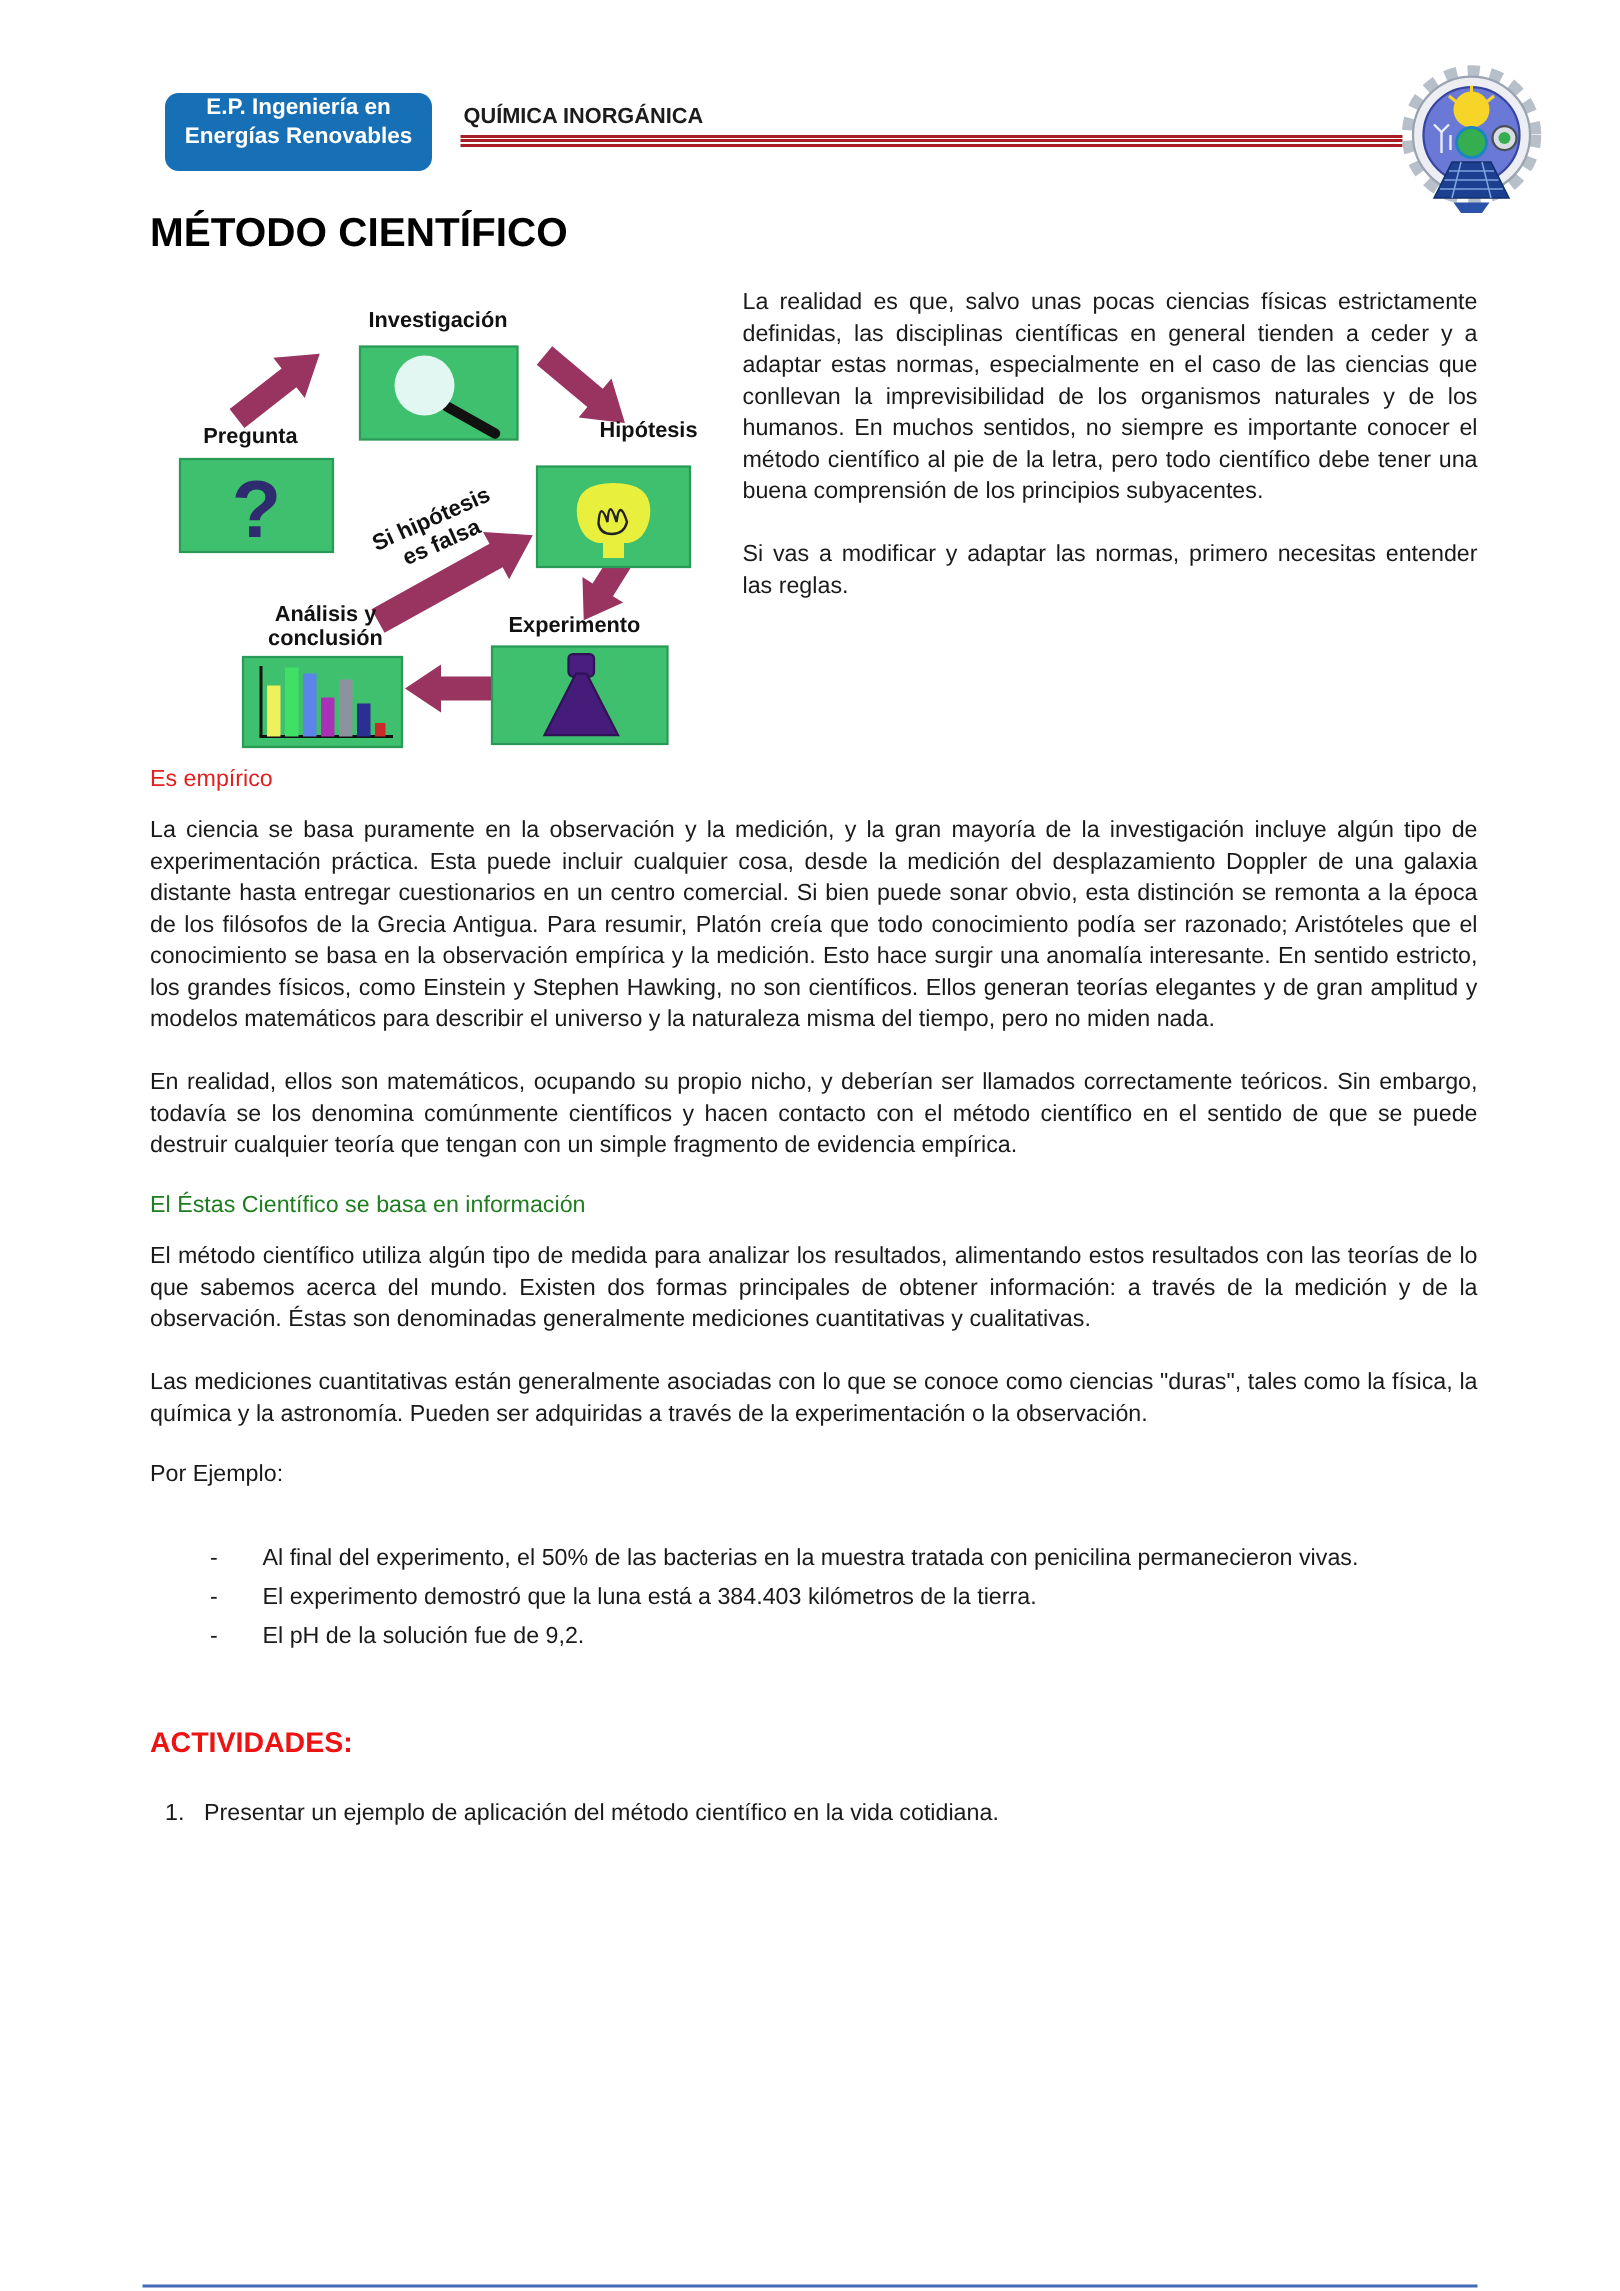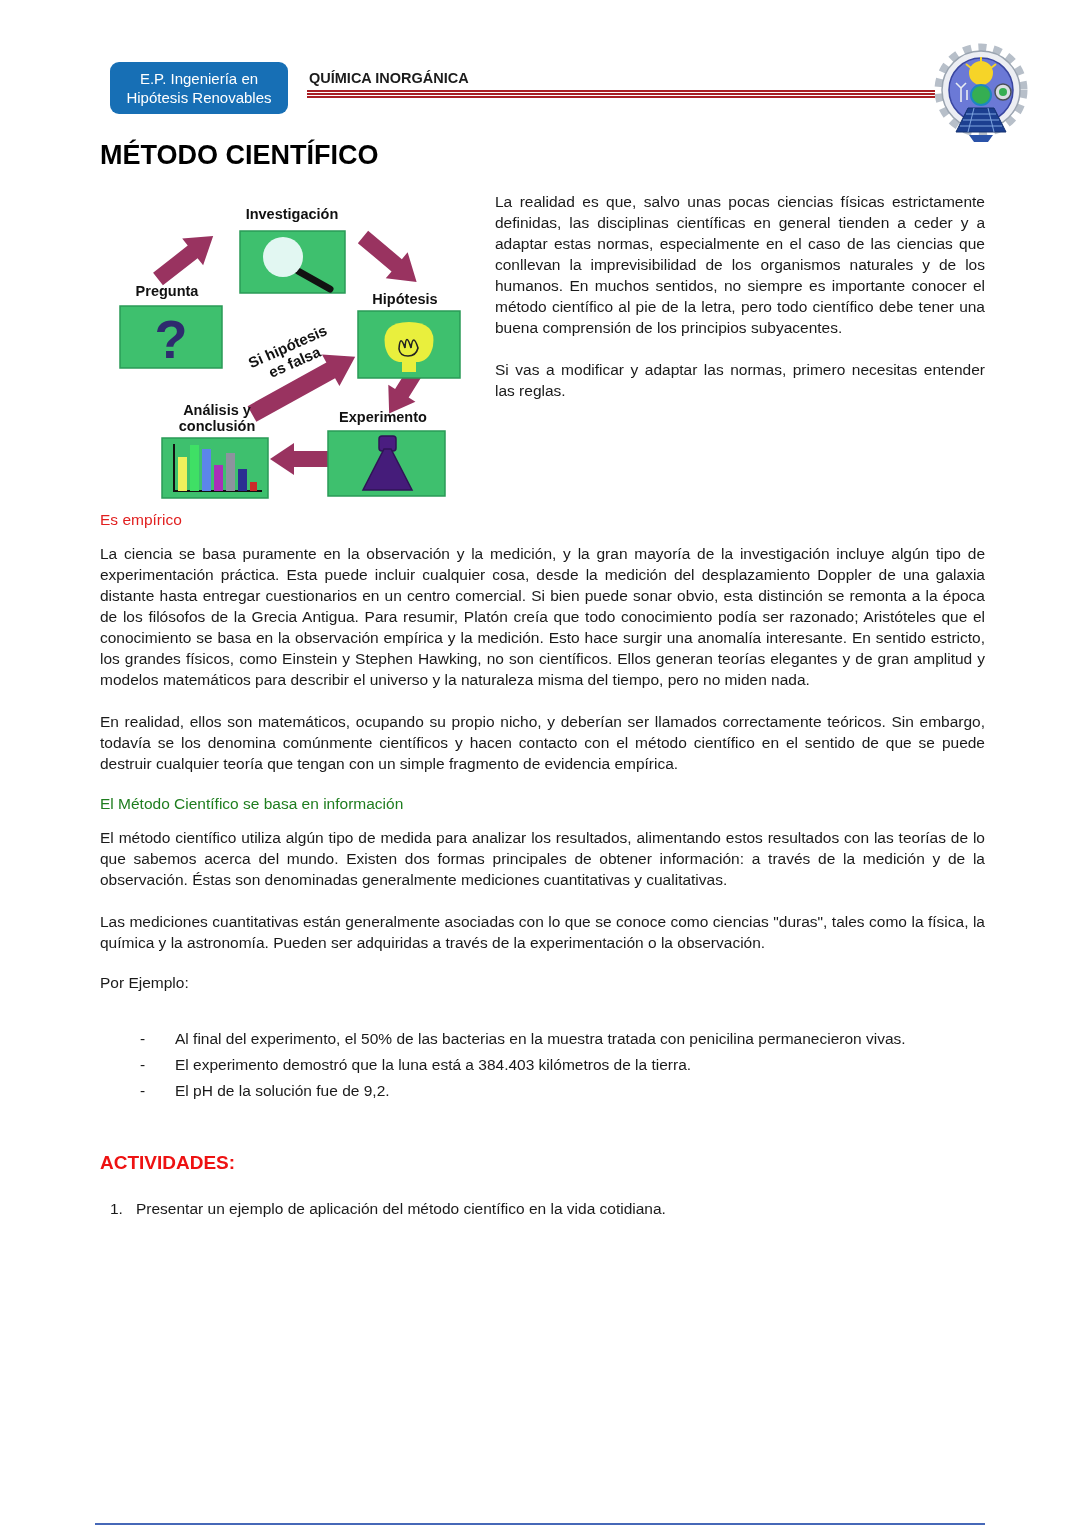--- a/index.html
+++ b/index.html
@@ -5,23 +5,23 @@
   html,body { margin:0; padding:0; background:#ffffff; }
   .page {
     position:relative; width:1080px; height:1527px; background:#ffffff;
     font-family:"Liberation Sans", sans-serif; color:#1a1a1a; overflow:hidden;
   }
 
   
   .header { position:absolute; left:0; top:0; width:1080px; height:140px; }
   .program-box {
     position:absolute; left:110px; top:62px; width:178px; height:52px;
-    background:#176fb5; border-radius:9px; color:#ffffff; font-weight:normal;
+    background:#176fb5; border-radius:9px; color:#ffffff; font-weight:bold;
     font-size:15px; line-height:19px; text-align:center;
-    display:flex; flex-direction:column; justify-content:center;
+    display:flex; flex-direction:column; justify-content:flex-start;
   }
   .course-label {
     position:absolute; left:309px; top:70px; font-weight:bold; font-size:14.5px; color:#1c1c1c;text-align:right;
   }
   .professor-label {
     position:absolute; left:505px; top:70px; width:428px; text-align:right;
     font-weight:bold; font-size:14.5px; color:#1c1c1c;
   }
   .red-rule {
     position:absolute; left:307px; top:90px; width:628px; height:8px;
@@ -69,21 +69,21 @@
   }
 </style>
 </head>
 <body>
 
 <div class="page">
 
   <div class="header">
     <div class="program-box">
       <span>E.P. Ingeniería en</span>
-      <span>Hipótesis Renovables</span>
+      <span>Energías Renovables</span>
     </div>
     <div class="course-label">QUÍMICA INORGÁNICA</div>
     <div class="red-rule"></div>
 
     <svg class="logo" viewBox="0 0 118 105">
       <circle cx="59" cy="50" r="42" fill="none" stroke="#b7bfc9" stroke-width="9" stroke-dasharray="8 7"></circle>
       <circle cx="59" cy="50" r="39" fill="#eceef3" stroke="#9aa4b0" stroke-width="1.5"></circle>
       <circle cx="59" cy="50" r="32" fill="#6b79d6" stroke="#3946a0" stroke-width="1.5"></circle>
       <circle cx="59" cy="33" r="12" fill="#f6d428"></circle>
       <g stroke="#f6d428" stroke-width="2">
@@ -165,21 +165,21 @@
           </g>
 
           <g>
             <rect x="279" y="245" width="17" height="15" rx="3" fill="#4a1d80" stroke="#2f1355" stroke-width="1.5"></rect>
             <polygon points="263,299 312,299 291,258 284,258" fill="#451c7a" stroke="#2f1355" stroke-width="1.5"></polygon>
           </g>
         </svg>
 
         <div class="dg-label" style="left:122px; top:15px;  width:140px;">Investigación</div>
         <div class="dg-label" style="left:7px;   top:92px;  width:120px;">Pregunta</div>
-        <div class="dg-label" style="left:245px; top:100px; width:120px;">Hipótesis</div>
+        <div class="dg-label" style="left:245px; top:88px; width:120px;text-align:right;">Hipótesis</div>
         <div class="dg-label" style="left:57px;  top:211px; width:120px;">
           <div>Análisis y</div>
           <div>conclusión</div>
         </div>
         <div class="dg-label" style="left:223px; top:218px; width:120px;">Experimento</div>
         <div class="dg-loop-label">
           <div>Si hipótesis</div>
           <div>es falsa</div>
         </div>
       </div>
@@ -187,21 +187,21 @@
       <div class="intro-text">
         <p class="body">La realidad es que, salvo unas pocas ciencias físicas estrictamente definidas, las disciplinas científicas en general tienden a ceder y a adaptar estas normas, especialmente en el caso de las ciencias que conllevan la imprevisibilidad de los organismos naturales y de los humanos. En muchos sentidos, no siempre es importante conocer el método científico al pie de la letra, pero todo científico debe tener una buena comprensión de los principios subyacentes.</p>
         <p class="body">Si vas a modificar y adaptar las normas, primero necesitas entender las reglas.</p>
       </div>
     </div>
 
     <div class="sec-heading red-heading">Es empírico</div>
     <p class="body">La ciencia se basa puramente en la observación y la medición, y la gran mayoría de la investigación incluye algún tipo de experimentación práctica. Esta puede incluir cualquier cosa, desde la medición del desplazamiento Doppler de una galaxia distante hasta entregar cuestionarios en un centro comercial. Si bien puede sonar obvio, esta distinción se remonta a la época de los filósofos de la Grecia Antigua. Para resumir, Platón creía que todo conocimiento podía ser razonado; Aristóteles que el conocimiento se basa en la observación empírica y la medición. Esto hace surgir una anomalía interesante. En sentido estricto, los grandes físicos, como Einstein y Stephen Hawking, no son científicos. Ellos generan teorías elegantes y de gran amplitud y modelos matemáticos para describir el universo y la naturaleza misma del tiempo, pero no miden nada.</p>
     <p class="body">En realidad, ellos son matemáticos, ocupando su propio nicho, y deberían ser llamados correctamente teóricos. Sin embargo, todavía se los denomina comúnmente científicos y hacen contacto con el método científico en el sentido de que se puede destruir cualquier teoría que tengan con un simple fragmento de evidencia empírica.</p>
 
-    <div class="sec-heading green-heading">El Método Científico se basa en información</div>
+    <div class="sec-heading green-heading">El Éstas Científico se basa en información</div>
     <p class="body">El método científico utiliza algún tipo de medida para analizar los resultados, alimentando estos resultados con las teorías de lo que sabemos acerca del mundo. Existen dos formas principales de obtener información: a través de la medición y de la observación. Éstas son denominadas generalmente mediciones cuantitativas y cualitativas.</p>
     <p class="body">Las mediciones cuantitativas están generalmente asociadas con lo que se conoce como ciencias "duras", tales como la física, la química y la astronomía. Pueden ser adquiridas a través de la experimentación o la observación.</p>
 
     <div class="plain-heading">Por Ejemplo:</div>
     <div>
       <div class="ex-item">
         <span class="ex-dash">-</span>
         <span>Al final del experimento, el 50% de las bacterias en la muestra tratada con penicilina permanecieron vivas.</span>
       </div>
       <div class="ex-item">

